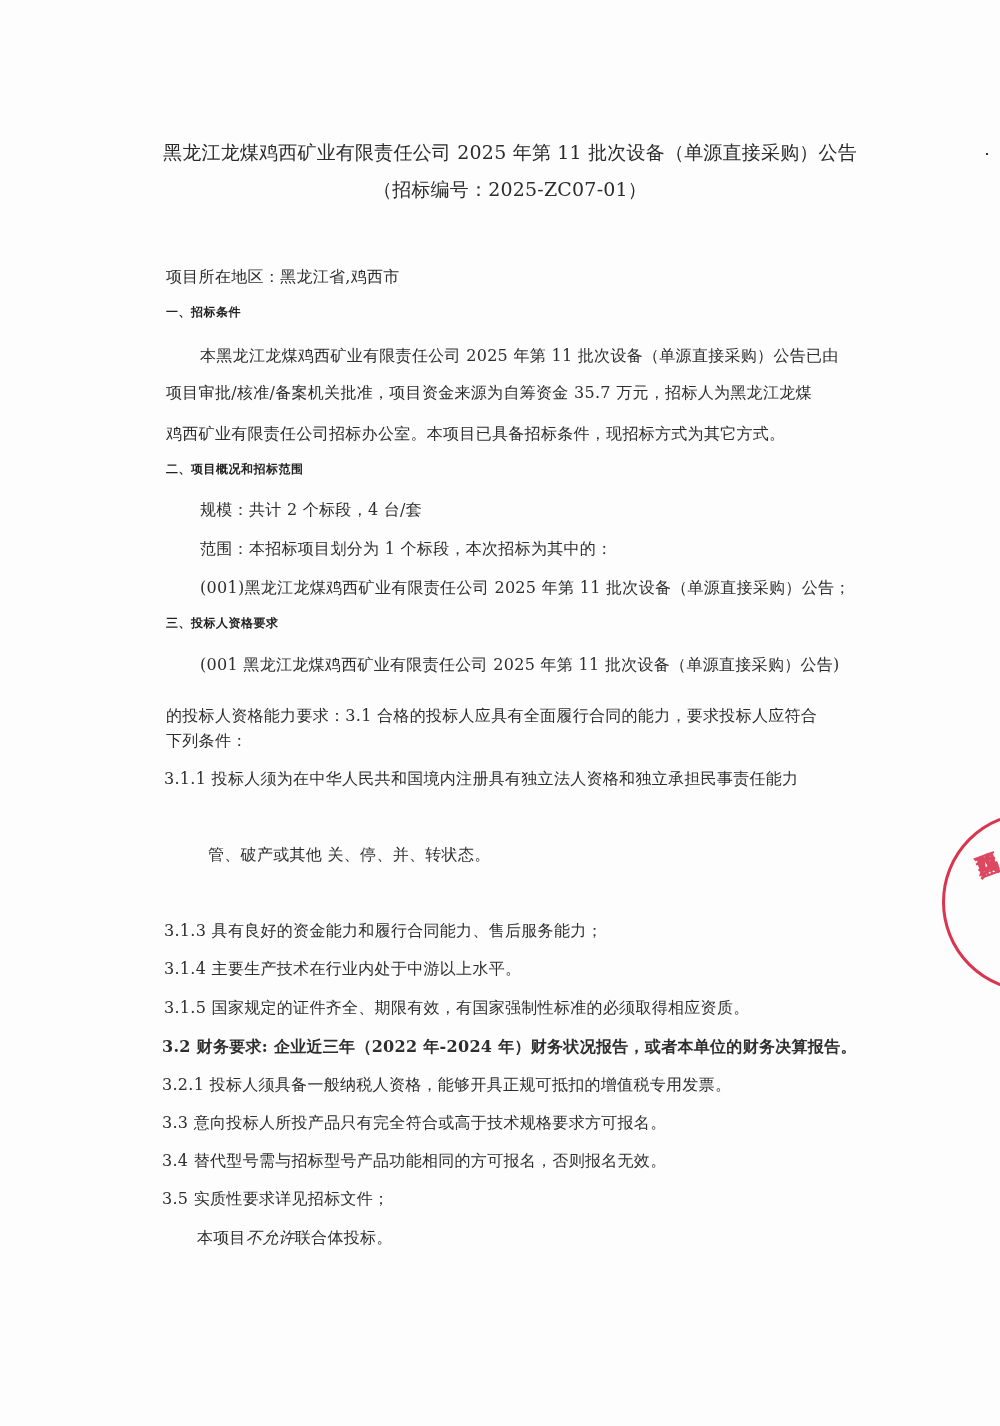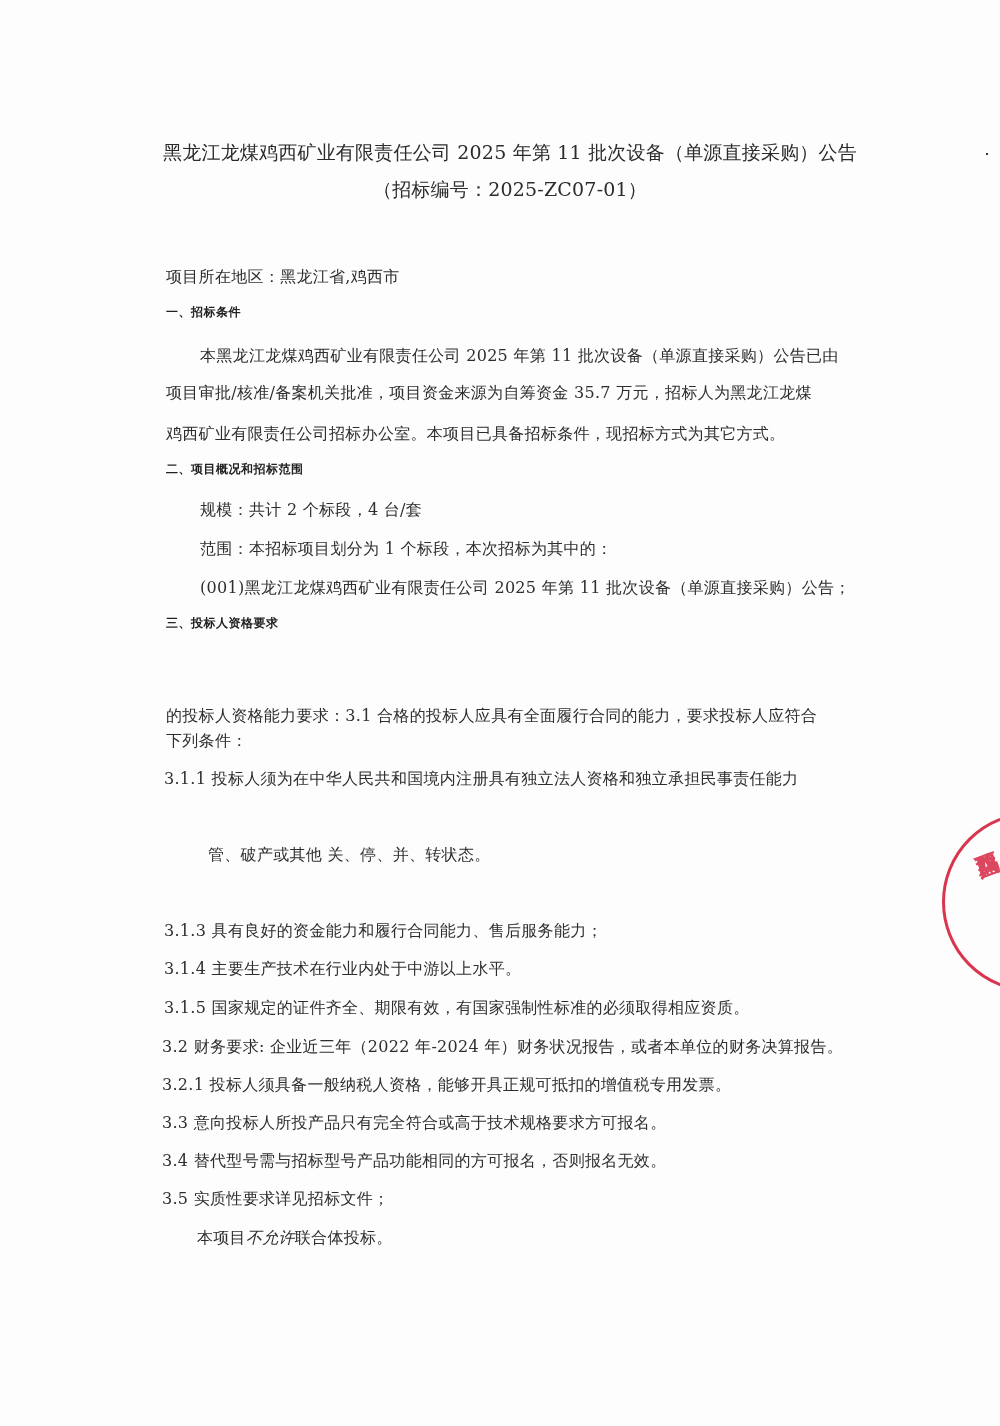--- a/index.html
+++ b/index.html
@@ -99,30 +99,31 @@
   <div class="line" style="left:200px; top:346px;">本黑龙江龙煤鸡西矿业有限责任公司 2025 年第 11 批次设备（单源直接采购）公告已由</div>
   <div class="line" style="left:166px; top:367px;margin-top:16px;">项目审批/核准/备案机关批准，项目资金来源为自筹资金 35.7 万元，招标人为黑龙江龙煤</div>
   <div class="line" style="left:166px; top:424px;">鸡西矿业有限责任公司招标办公室。本项目已具备招标条件，现招标方式为其它方式。</div>
 
   <div class="heading" style="left:166px; top:461px;">二、项目概况和招标范围</div>
   <div class="line" style="left:200px; top:500px;">规模：共计  2  个标段，4 台/套</div>
   <div class="line" style="left:200px; top:539px;">范围：本招标项目划分为 1 个标段，本次招标为其中的：</div>
   <div class="line" style="left:200px; top:578px;">(001)黑龙江龙煤鸡西矿业有限责任公司 2025 年第 11 批次设备（单源直接采购）公告；</div>
 
   <div class="heading" style="left:166px; top:615px;">三、投标人资格要求</div>
+  <div class="line" style="left:200px; top:655px;">(001 黑龙江龙煤鸡西矿业有限责任公司 2025 年第 11 批次设备（单源直接采购）公告)</div>
   <div class="line" style="left:166px; top:693px;margin-top:13px;">的投标人资格能力要求：3.1 合格的投标人应具有全面履行合同的能力，要求投标人应符合</div>
   <div class="line" style="left:166px; top:731px;">下列条件：</div>
 
   <div class="line" style="left:164px; top:769px;">3.1.1  投标人须为在中华人民共和国境内注册具有独立法人资格和独立承担民事责任能力</div>
   <div class="line" style="left:164px; top:845px;margin-left:44px;">管、破产或其他  关、停、并、转状态。</div>
 
   <div class="line" style="left:164px; top:921px;">3.1.3  具有良好的资金能力和履行合同能力、售后服务能力；</div>
   <div class="line" style="left:164px; top:959px;">3.1.4  主要生产技术在行业内处于中游以上水平。</div>
   <div class="line" style="left:164px; top:998px;">3.1.5  国家规定的证件齐全、期限有效，有国家强制性标准的必须取得相应资质。</div>
-  <div class="line" style="left:162px; top:1037px;">3.2 财务要求: 企业近三年（2022 年-2024 年）财务状况报告，或者本单位的财务决算报告。</div>
+  <div class="line" style="left:162px; top:1037px;font-weight:bold;">3.2 财务要求: 企业近三年（2022 年-2024 年）财务状况报告，或者本单位的财务决算报告。</div>
   <div class="line" style="left:162px; top:1075px;">3.2.1  投标人须具备一般纳税人资格，能够开具正规可抵扣的增值税专用发票。</div>
   <div class="line" style="left:162px; top:1113px;">3.3 意向投标人所投产品只有完全符合或高于技术规格要求方可报名。</div>
   <div class="line" style="left:162px; top:1151px;">3.4 替代型号需与招标型号产品功能相同的方可报名，否则报名无效。</div>
   <div class="line" style="left:162px; top:1189px;">3.5 实质性要求详见招标文件；</div>
 
   <div class="line" style="left:197px; top:1228px;">
     <span>本项目</span><span class="italic">不允许</span><span>联合体投标。</span>
   </div>
 
   <div class="stamp"></div>

